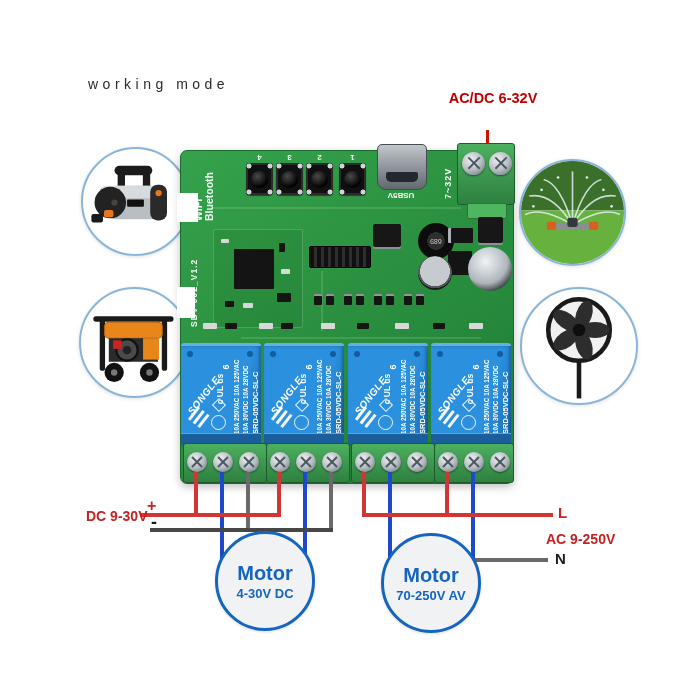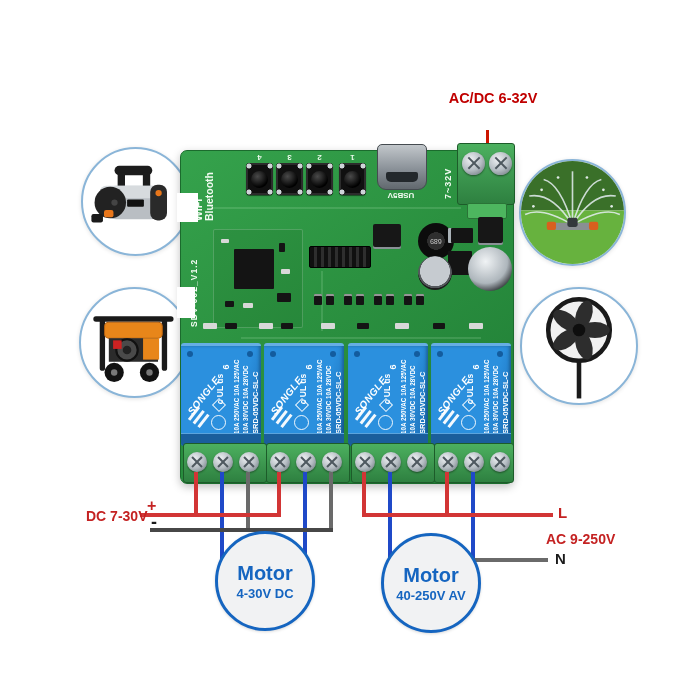--- a/index.html
+++ b/index.html
@@ -76,20 +76,21 @@
   .motor .m2{font-size:13px;font-weight:bold;margin-top:1px;}
   .lbl-red{color:#c42222;font-weight:bold;}
   .lbl-dark{color:#1a1a1a;font-weight:bold;}
 </style>
 </head>
 <body>
 
 <div class="stage">
 
   <div class="abs title-block">
+    <div class="title-sub">working mode</div>
   </div>
 
   <div class="abs input-block">
     <div class="input-value">AC/DC 6-32V</div>
   </div>
   <div class="abs pointer-line"></div>
 
   <div class="abs photo" style="left:81px;top:147px;width:105px;height:105px;">
     <svg viewBox="0 0 100 100">
       <rect x="30" y="16" width="36" height="9" rx="4.5" fill="#1c1c1c"></rect>
@@ -341,29 +342,29 @@
   <div class="wire w-red" style="left:362px;top:472px;width:4px;height:45px;"></div>
   <div class="wire w-blue" style="left:388px;top:472px;width:4px;height:93px;"></div>
   <div class="wire w-red" style="left:445px;top:472px;width:4px;height:45px;"></div>
   <div class="wire w-blue" style="left:471px;top:472px;width:4px;height:93px;"></div>
 
   <div class="wire w-red" style="left:140px;top:513px;width:141px;height:4px;"></div>
   <div class="wire w-dark" style="left:150px;top:528px;width:183px;height:4px;"></div>
   <div class="wire w-red" style="left:362px;top:513px;width:191px;height:4px;"></div>
   <div class="wire w-gray" style="left:462px;top:558px;width:86px;height:4px;"></div>
 
-  <div class="abs lbl-red" style="left:86px;top:508px;font-size:14px;">DC 7-30V</div>
+  <div class="abs lbl-red" style="left:86px;top:508px;font-size:14px;">DC 9-30V</div>
   <div class="abs lbl-red" style="left:147px;top:497px;font-size:16px;">+</div>
   <div class="abs lbl-dark" style="left:151px;top:512px;font-size:18px;">-</div>
   <div class="abs lbl-red" style="left:558px;top:504px;font-size:15px;">L</div>
   <div class="abs lbl-red" style="left:546px;top:531px;font-size:14px;">AC 9-250V</div>
   <div class="abs lbl-dark" style="left:555px;top:550px;font-size:15px;">N</div>
 
   <div class="abs motor" style="left:215px;top:531px;width:94px;height:94px;">
     <div class="m1">Motor</div>
     <div class="m2">4-30V DC</div>
   </div>
   <div class="abs motor" style="left:381px;top:533px;width:94px;height:94px;">
     <div class="m1">Motor</div>
-    <div class="m2">40-250V AV</div>
+    <div class="m2">70-250V AV</div>
   </div>
 
 </div>
 
 </body></html>

